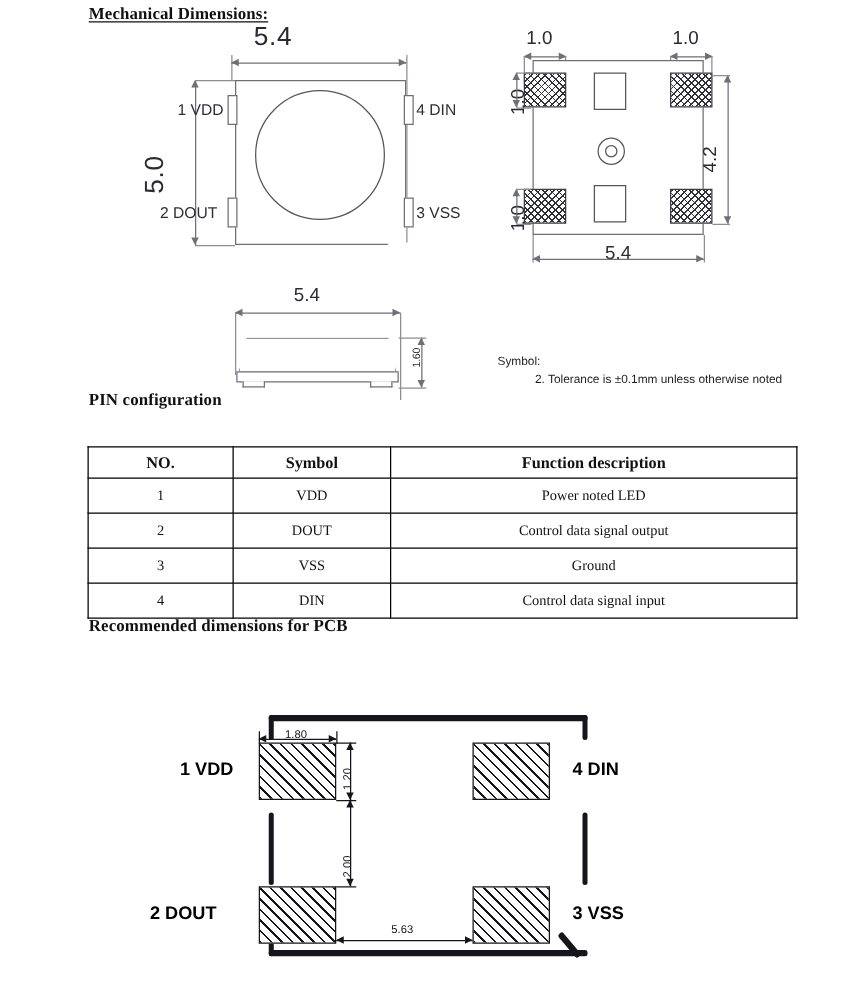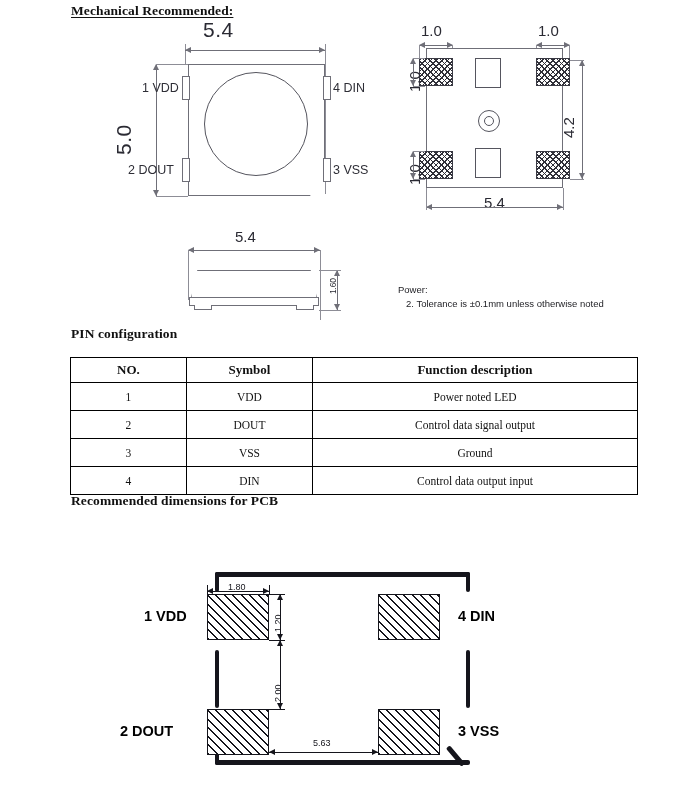--- a/index.html
+++ b/index.html
@@ -82,21 +82,21 @@
   .hlineb{height:0;border-top:1.1px solid #15151c;}
   .vlineb{width:0;border-left:1.1px solid #15151c;}
   .arrLb{width:0;height:0;border-top:3px solid transparent;border-bottom:3px solid transparent;border-right:6px solid #15151c;}
   .arrRb{width:0;height:0;border-top:3px solid transparent;border-bottom:3px solid transparent;border-left:6px solid #15151c;}
   .arrUb{width:0;height:0;border-left:3px solid transparent;border-right:3px solid transparent;border-bottom:6px solid #15151c;}
   .arrDb{width:0;height:0;border-left:3px solid transparent;border-right:3px solid transparent;border-top:6px solid #15151c;}
 </style>
 </head>
 <body>
 
-<div class="abs heading underline" style="left:71px;top:3px;">Mechanical Recommended:</div>
+<div class="abs heading underline" style="left:71px;top:3px;">Mechanical Dimensions:</div>
 
 <div class="abs" style="left:100px;top:20px;width:270px;height:180px;">
 
   <div class="abs dimtxt big-dim" style="left:103px;top:-2px;">5.4</div>
   <div class="abs ext" style="left:85px;top:24px;height:20px;"></div>
   <div class="abs ext" style="left:225px;top:24px;height:150px;"></div>
   <div class="abs hline" style="left:85px;top:30px;width:140px;"></div>
   <div class="abs arrL" style="left:85px;top:27px;"></div>
   <div class="abs arrR" style="left:219px;top:27px;"></div>
 
@@ -200,25 +200,25 @@
 
   <div class="abs dimtxt sm-dim rot90" style="left:163px;top:66px;">1.60</div>
   <div class="abs vline" style="left:172px;top:42px;height:40px;"></div>
   <div class="abs arrU" style="left:169px;top:42px;"></div>
   <div class="abs arrD" style="left:169px;top:76px;"></div>
   <div class="abs exth" style="left:154px;top:42px;width:22px;"></div>
   <div class="abs exth" style="left:154px;top:82px;width:22px;"></div>
 </div>
 
 <div class="abs notes" style="left:398px;top:283px;width:262px;">
-  <div>Power:</div>
-  <div style="padding-left:8px;">2. Tolerance is ±0.1mm unless otherwise noted</div>
-</div>
-
-<div class="abs heading" style="left:71px;top:326px;">PIN configuration</div>
+  <div>Symbol:</div>
+  <div style="padding-left:8px;margin-left:22px;">2. Tolerance is ±0.1mm unless otherwise noted</div>
+</div>
+
+<div class="abs heading" style="left:71px;top:312px;">PIN configuration</div>
 
 <table class="pin" style="left:70px;top:357px;width:568px;">
   <thead>
     <tr>
       <th class="col-no">NO.</th>
       <th class="col-sym">Symbol</th>
       <th class="col-fn">Function description</th>
     </tr>
   </thead>
   <tbody>
@@ -233,21 +233,21 @@
       <td>Control data signal output</td>
     </tr>
     <tr>
       <td>3</td>
       <td>VSS</td>
       <td>Ground</td>
     </tr>
     <tr>
       <td>4</td>
       <td>DIN</td>
-      <td>Control data output input</td>
+      <td>Control data signal input</td>
     </tr>
   </tbody>
 </table>
 
 <div class="abs heading" style="left:71px;top:493px;">Recommended dimensions for PCB</div>
 
 <div class="abs" style="left:60px;top:560px;width:560px;height:220px;">
 
   <div class="abs thickline" style="left:155px;top:12px;width:255px;height:5px;"></div>
   <div class="abs thickline" style="left:155px;top:12px;width:4px;height:20px;"></div>

